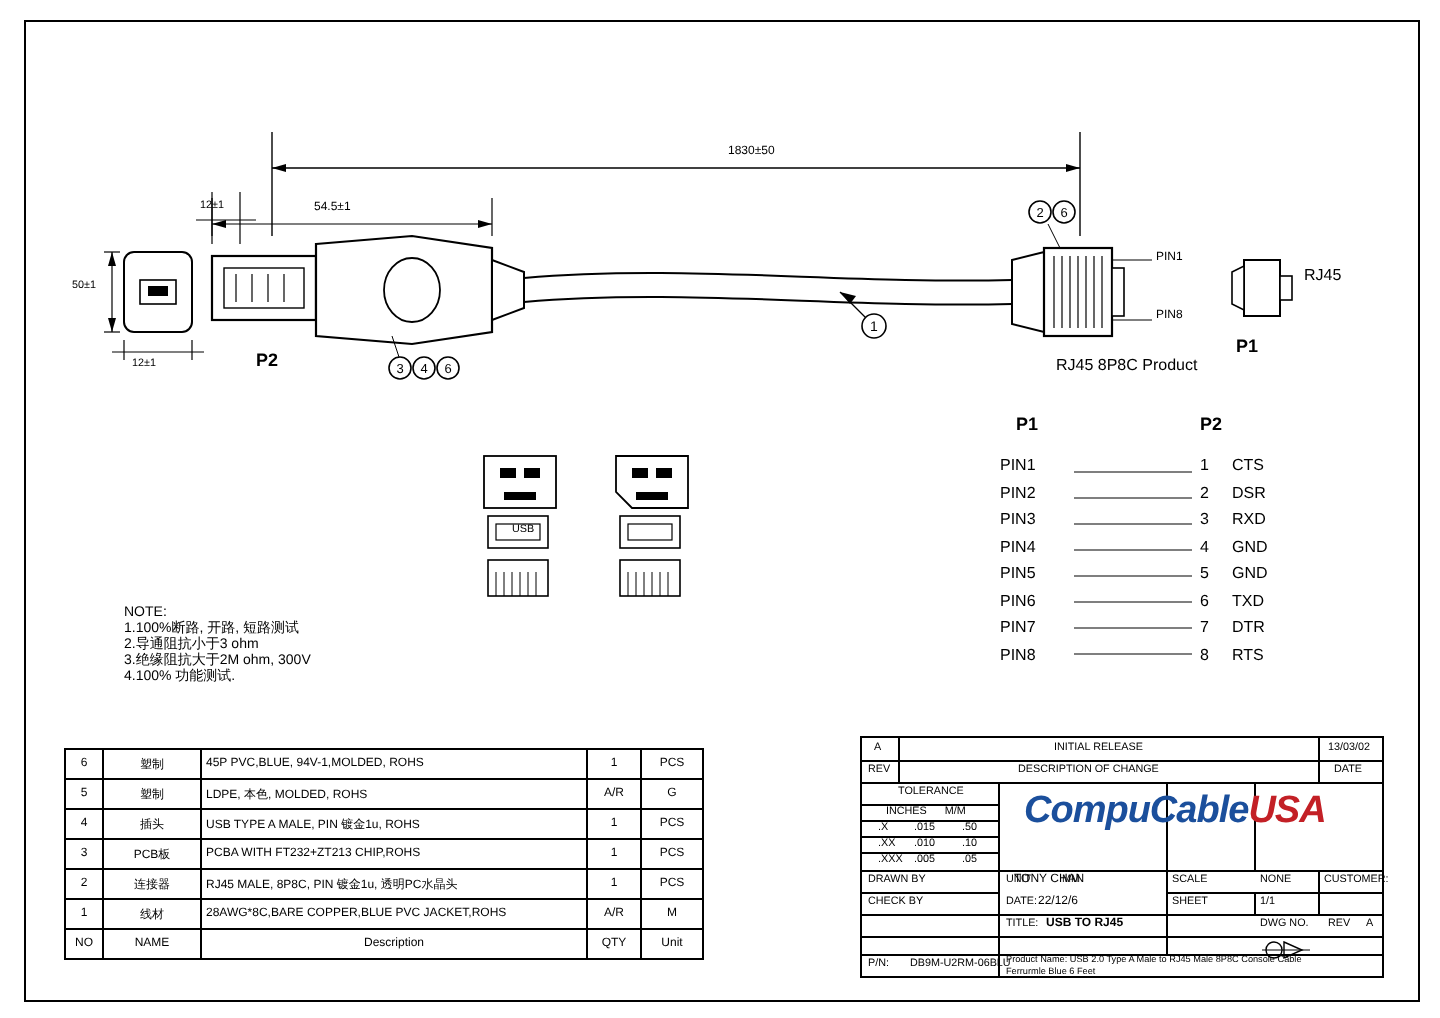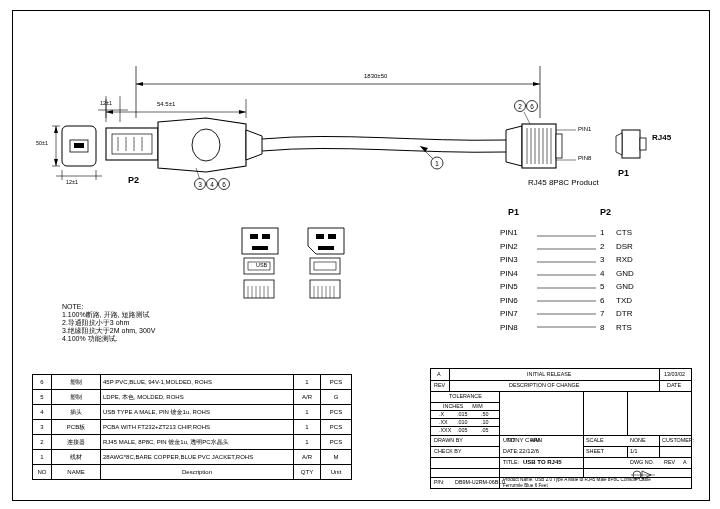--- a/index.html
+++ b/index.html
@@ -184,21 +184,21 @@
   </div>
   <div class="abs" style="left:430px;top:156px;width:14px;height:14px;">
     <svg width="14" height="14">
       <circle cx="7" cy="7" r="6" fill="#fff" stroke="#000" stroke-width="0.8"></circle>
       <text x="7" y="9.6" font-size="7" text-anchor="middle" font-family="Liberation Sans">1</text>
     </svg>
   </div>
 
   <div class="abs txt9 bold" style="left:128px;top:175px;">P2</div>
   <div class="abs txt9 bold" style="left:618px;top:168px;">P1</div>
-  <div class="abs txt8" style="left:652px;top:133px;font-weight:bold;">RJ45</div>
+  <div class="abs txt8" style="left:652px;top:133px;">RJ45</div>
   <div class="abs txt6" style="left:578px;top:126px;">PIN1</div>
   <div class="abs txt6" style="left:578px;top:155px;">PIN8</div>
   <div class="abs txt8" style="left:528px;top:178px;">RJ45 8P8C Product</div>
   <div class="abs txt5" style="left:256px;top:262px;">USB</div>
 
   <div class="abs" style="left:62px;top:303px;">
     <div class="txt">NOTE:</div>
     <div class="txt">1.100%断路, 开路, 短路测试</div>
     <div class="txt">2.导通阻抗小于3 ohm</div>
     <div class="txt">3.绝缘阻抗大于2M ohm, 300V</div>
@@ -366,13 +366,14 @@
     <div class="abs txt5" style="left:72px;top:108px;width:186px;white-space:pre-line;font-size:4.6px;line-height:1.25;">Product Name: USB 2.0 Type A Male to RJ45 Male 8P8C Console Cable
 Ferrurmle Blue 6 Feet</div>
 
     <svg class="abs" style="left:200px;top:100px;" width="24" height="12">
       <circle cx="6" cy="6" r="4" fill="none" stroke="#000" stroke-width="0.7"></circle>
       <path d="M11 2 L20 6 L11 10 Z" fill="none" stroke="#000" stroke-width="0.7"></path>
       <line x1="0" y1="6" x2="24" y2="6" stroke="#000" stroke-width="0.5"></line>
     </svg>
   </div>
 
+  <div class="logo"><span>CompuCable</span><span class="usa">USA</span></div>
 </div>
 
 </body></html>

